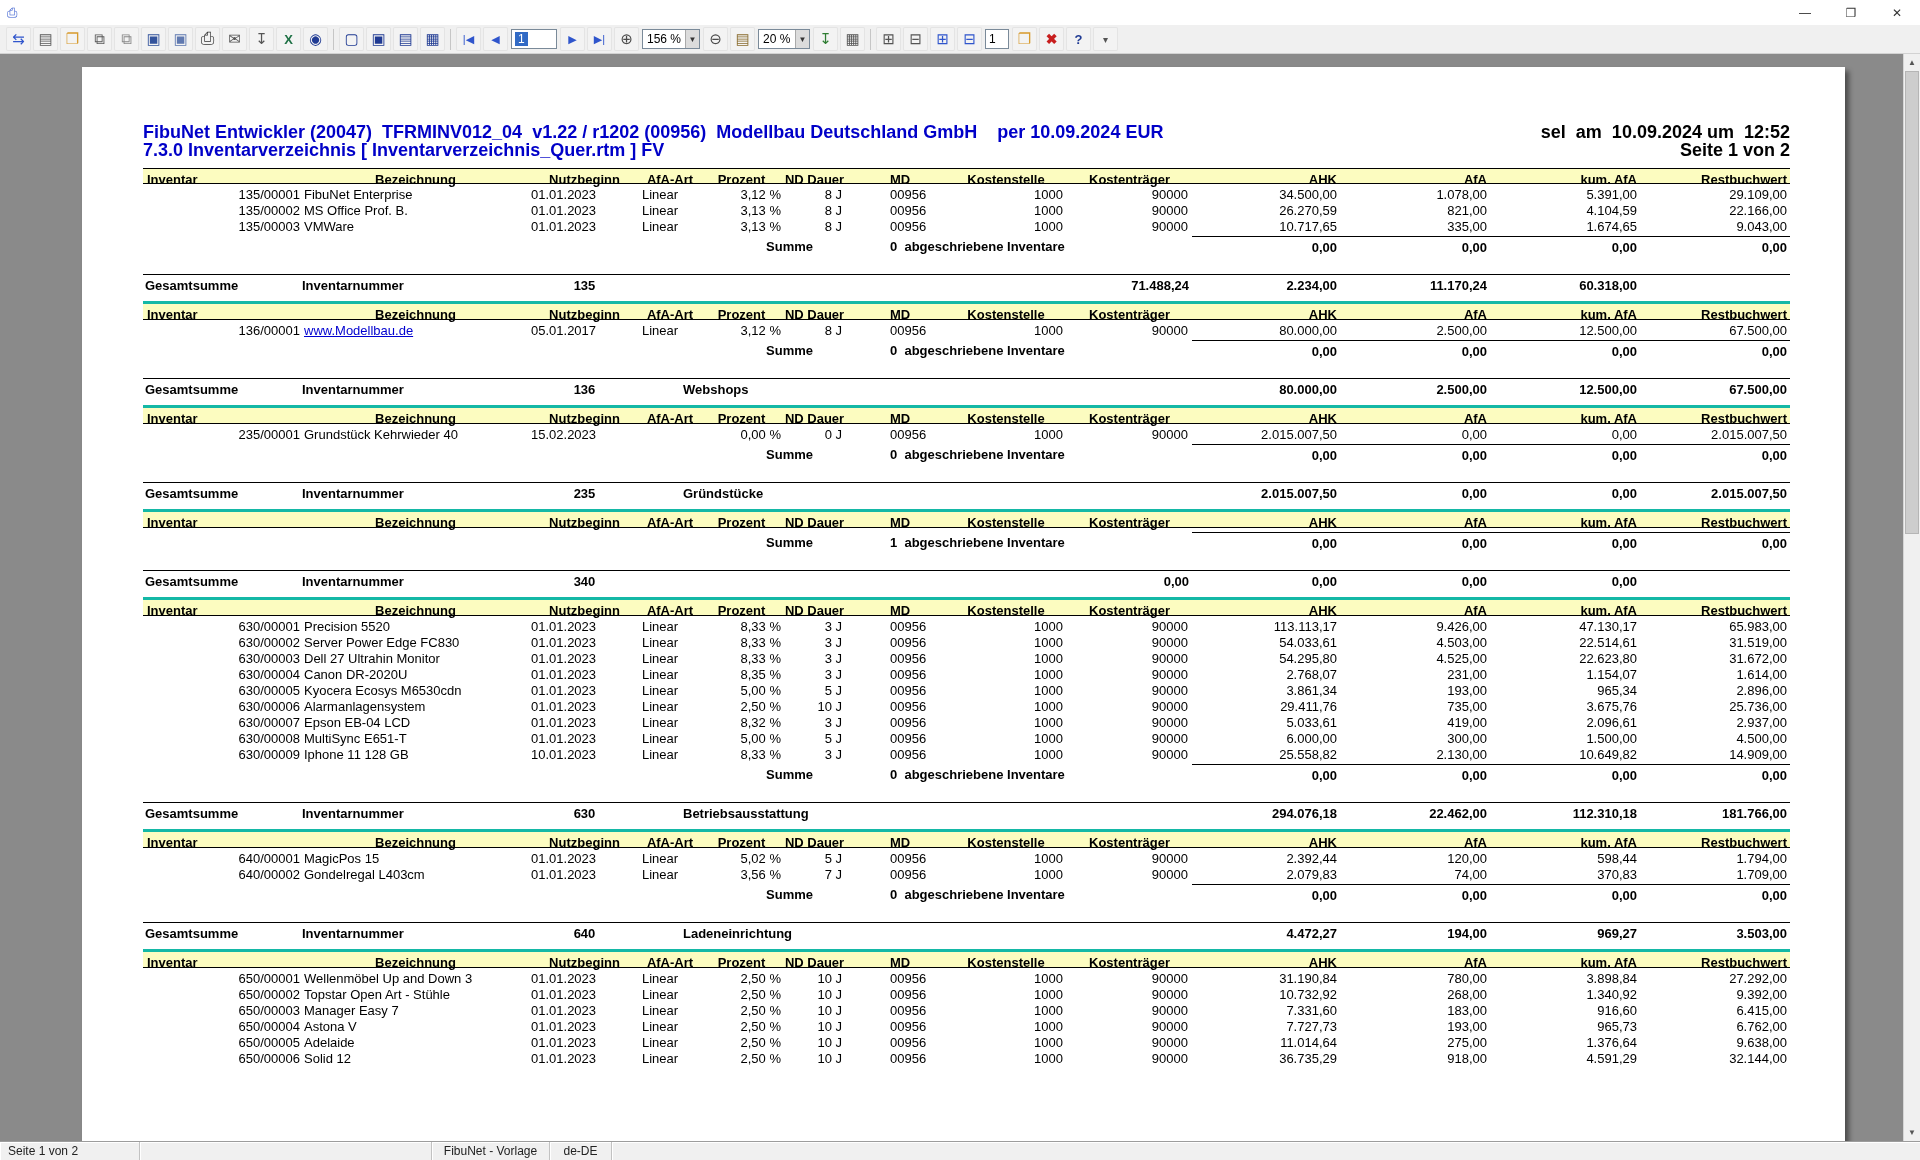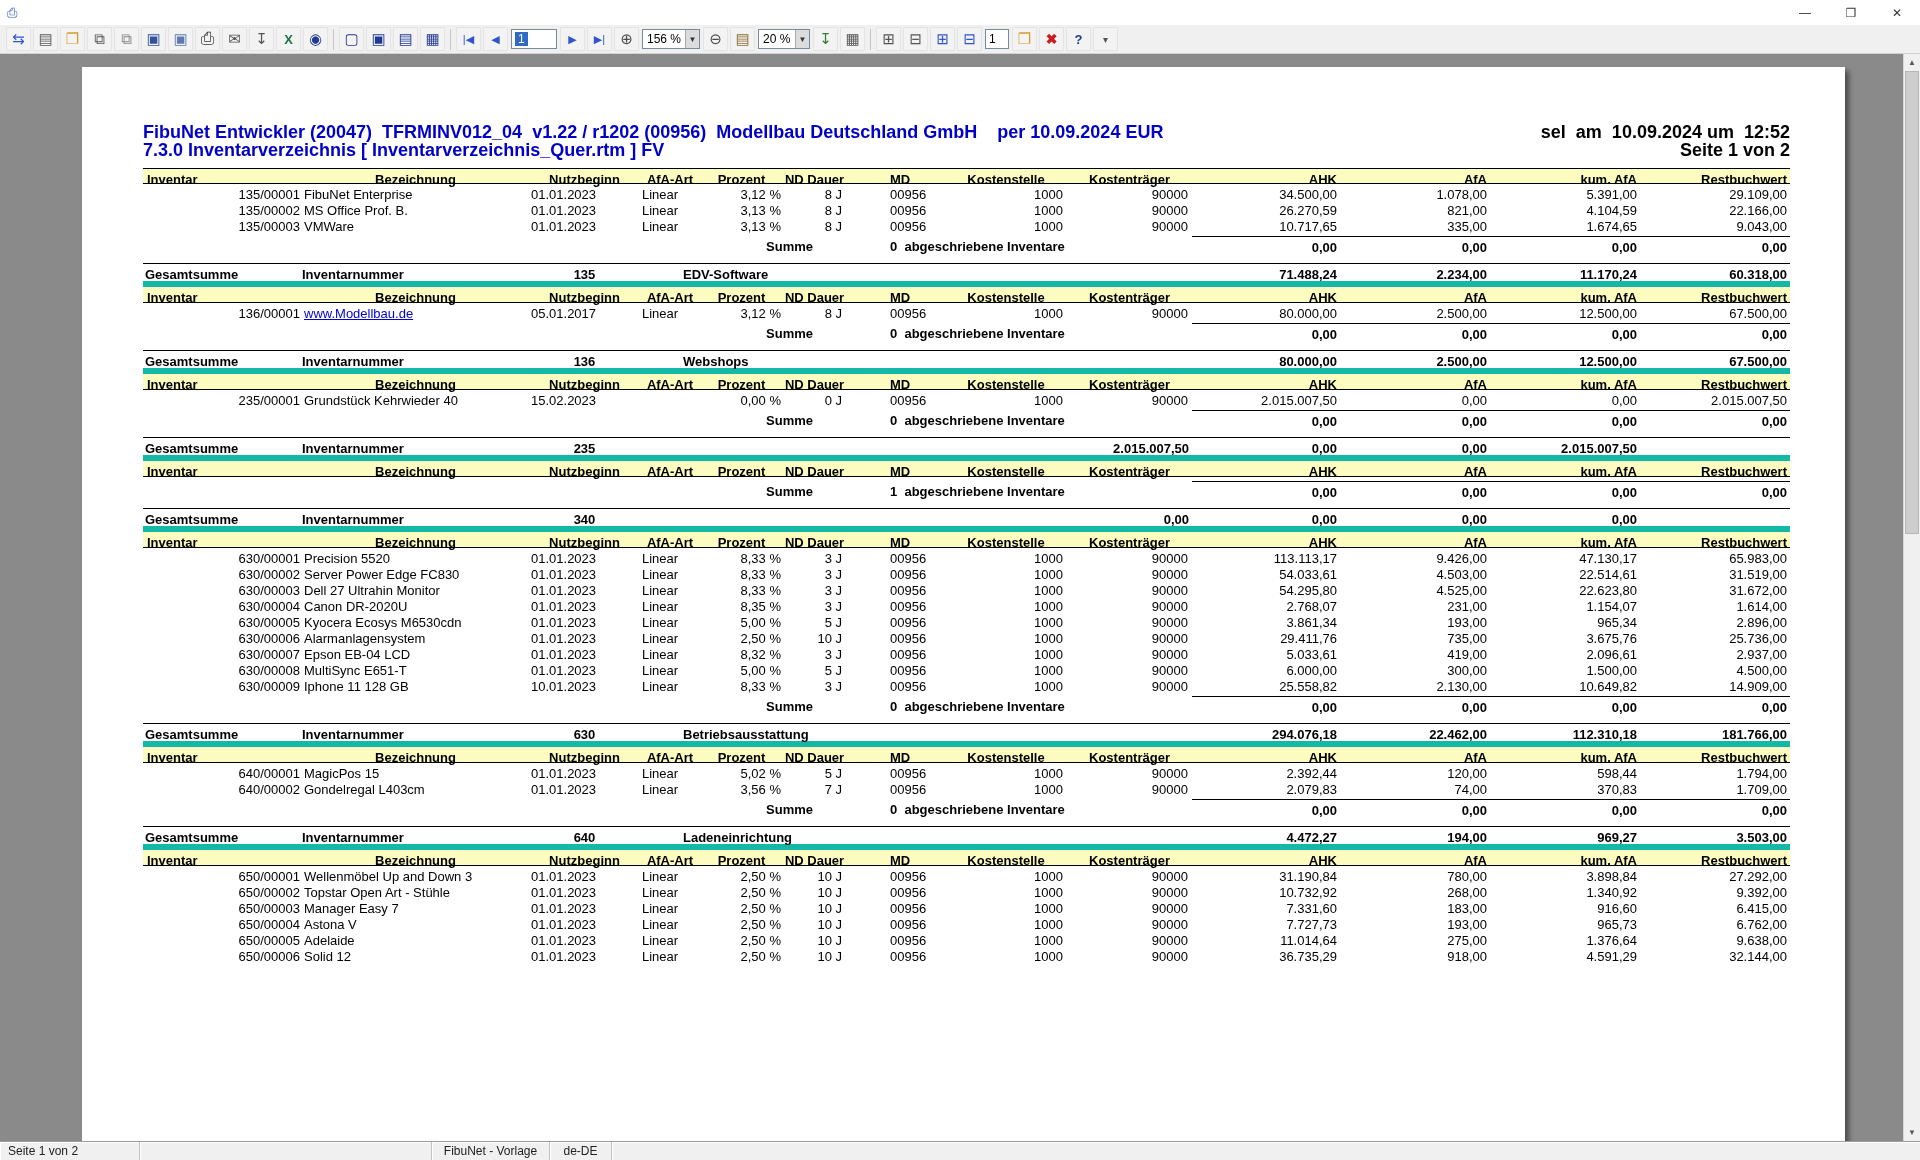--- a/index.html
+++ b/index.html
@@ -33,21 +33,21 @@
   .rh-line span { white-space:pre; }
   .rh-blue { color:var(--hdr-blue,#0000c8); }
   .rh-black { color:#000; }
 
   #rpt-body { margin-top:9px; }
   .trow { display:grid; }
   .thead-row, .item-row { grid-template-columns:159px 227px 111px 60px 83px 63px 99px 122px 125px 148px 150px 150px 150px; height:16px; line-height:21px; }
   .thead-row { background:var(--yellow,#fcfcc0); border-bottom:1px solid #000; font-weight:bold; }
   .first-head { border-top:1px solid #000; }
   .sum-row { grid-template-columns:703px 346px 148px 150px 150px 150px; height:22px; line-height:21px; margin-top:4px; font-weight:bold; }
-  .ges-row { grid-template-columns:159px 227px 111px 552px 148px 150px 150px 150px; height:24px; line-height:21px; margin-top:5px; font-weight:bold; border-top:1px solid #000; border-bottom:6px solid #14b8a6; }
+  .ges-row { grid-template-columns:159px 227px 111px 552px 148px 150px 150px 150px; height:30px; line-height:21px; margin-top:16px; font-weight:bold; border-top:1px solid #000; border-bottom:3px solid #14b8a6; }
 
   .tcell, .scell, .gcell { white-space:nowrap; overflow:visible; }
   .th.c0 { padding-left:4px; }
   .th.c1,.th.c2,.th.c3,.th.c4,.th.c5,.th.c7,.th.c8 { text-align:center; }
   .th.c6 { padding-left:44px; }
   .th.c9,.th.c10,.th.c11,.th.c12 { text-align:right; padding-right:3px; }
 
   .td.c0 { text-align:right; padding-right:2px; }
   .td.c1,.td.c2,.td.c3 { padding-left:2px; }
   .td.c4 { text-align:right; padding-right:2px; }
@@ -228,21 +228,20 @@
               <span class="scell s-desc">0&nbsp;&nbsp;abgeschriebene Inventare</span>
               <span class="scell s-val">0,00</span>
               <span class="scell s-val">0,00</span>
               <span class="scell s-val">0,00</span>
               <span class="scell s-val">0,00</span>
             </div>
             <div class="trow ges-row">
               <span class="gcell g-label">Gesamtsumme</span>
               <span class="gcell g-invnr">Inventarnummer</span>
               <span class="gcell g-num">135</span>
-              <span class="gcell g-name">EDV-Software</span>
               <span class="gcell g-val">71.488,24</span>
               <span class="gcell g-val">2.234,00</span>
               <span class="gcell g-val">11.170,24</span>
               <span class="gcell g-val">60.318,00</span>
             </div>
             <div class="trow thead-row">
               <span class="tcell th c0">Inventar</span>
               <span class="tcell th c1">Bezeichnung</span>
               <span class="tcell th c2">Nutzbeginn</span>
               <span class="tcell th c3">AfA-Art</span>
@@ -324,20 +323,21 @@
               <span class="scell s-desc">0&nbsp;&nbsp;abgeschriebene Inventare</span>
               <span class="scell s-val">0,00</span>
               <span class="scell s-val">0,00</span>
               <span class="scell s-val">0,00</span>
               <span class="scell s-val">0,00</span>
             </div>
             <div class="trow ges-row">
               <span class="gcell g-label">Gesamtsumme</span>
               <span class="gcell g-invnr">Inventarnummer</span>
               <span class="gcell g-num">235</span>
+              <span class="gcell g-name">Gründstücke</span>
               <span class="gcell g-val">2.015.007,50</span>
               <span class="gcell g-val">0,00</span>
               <span class="gcell g-val">0,00</span>
               <span class="gcell g-val">2.015.007,50</span>
             </div>
             <div class="trow thead-row">
               <span class="tcell th c0">Inventar</span>
               <span class="tcell th c1">Bezeichnung</span>
               <span class="tcell th c2">Nutzbeginn</span>
               <span class="tcell th c3">AfA-Art</span>

